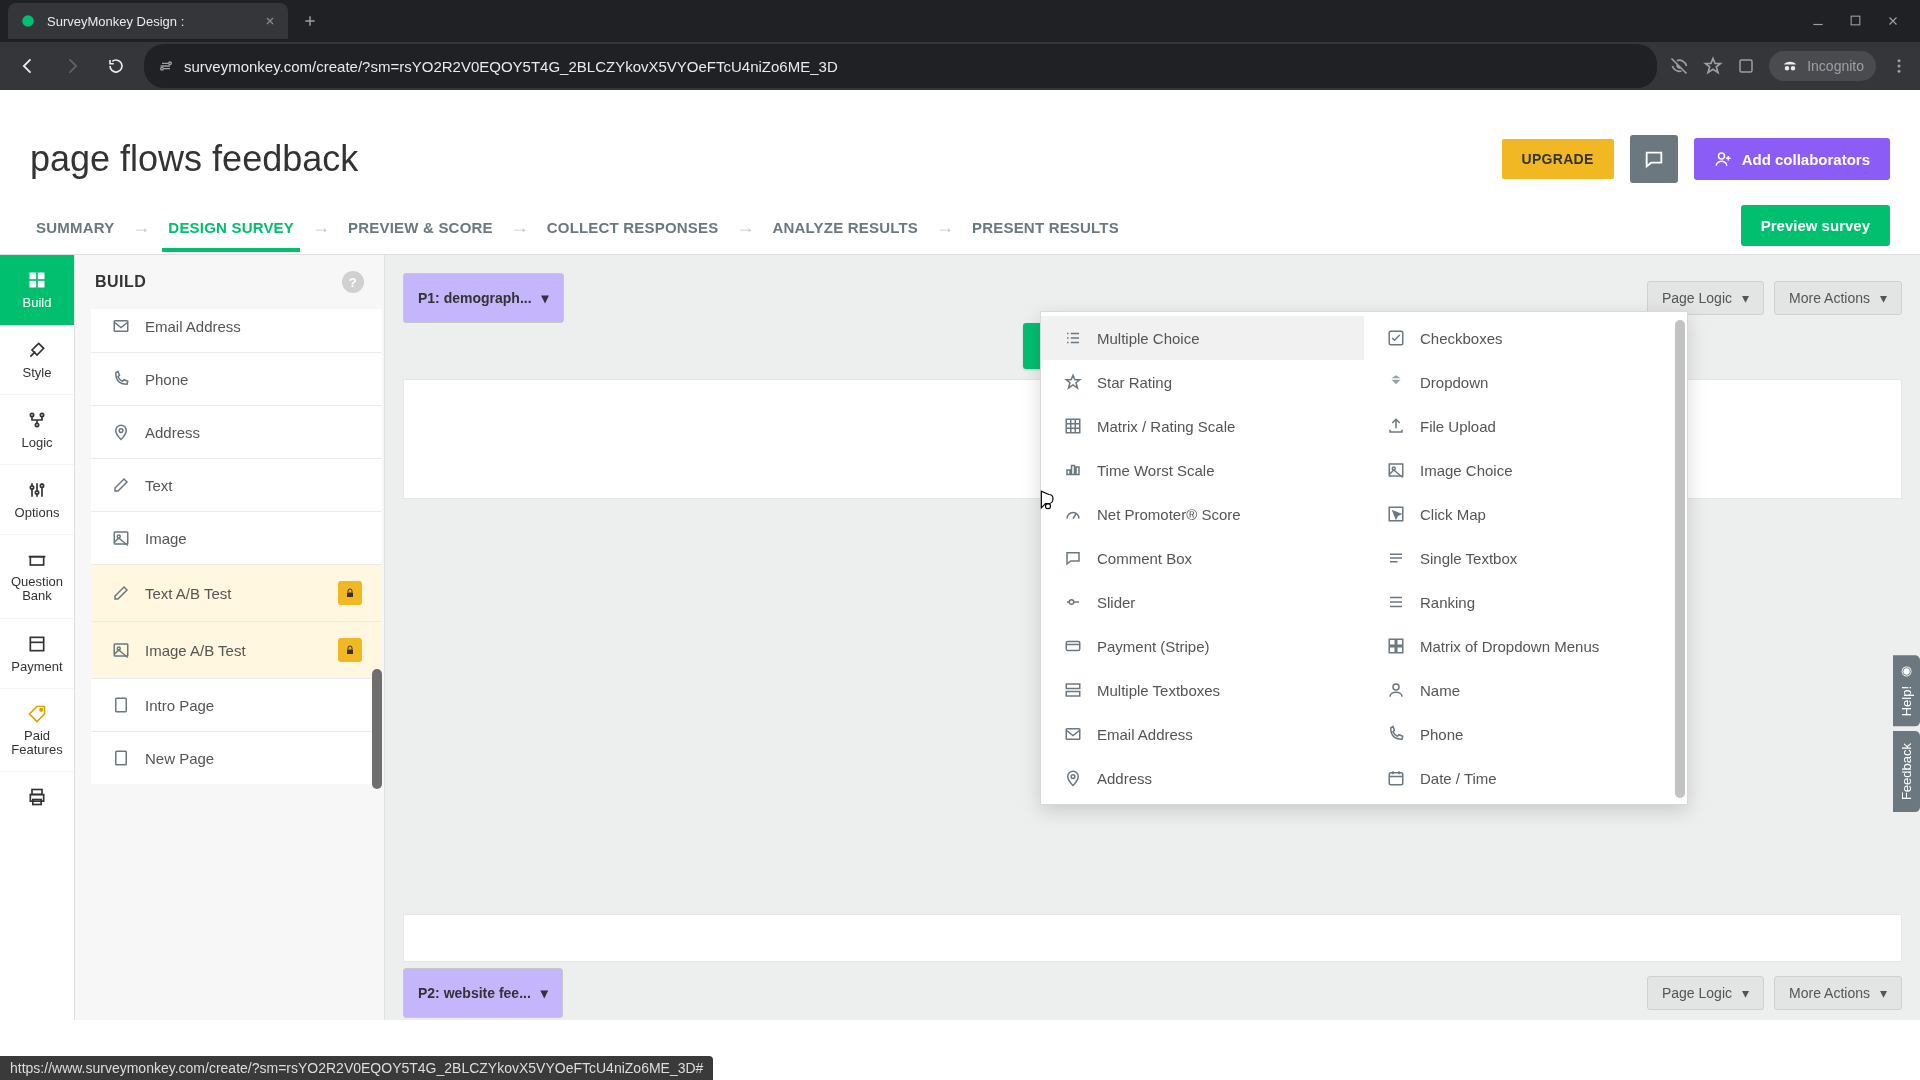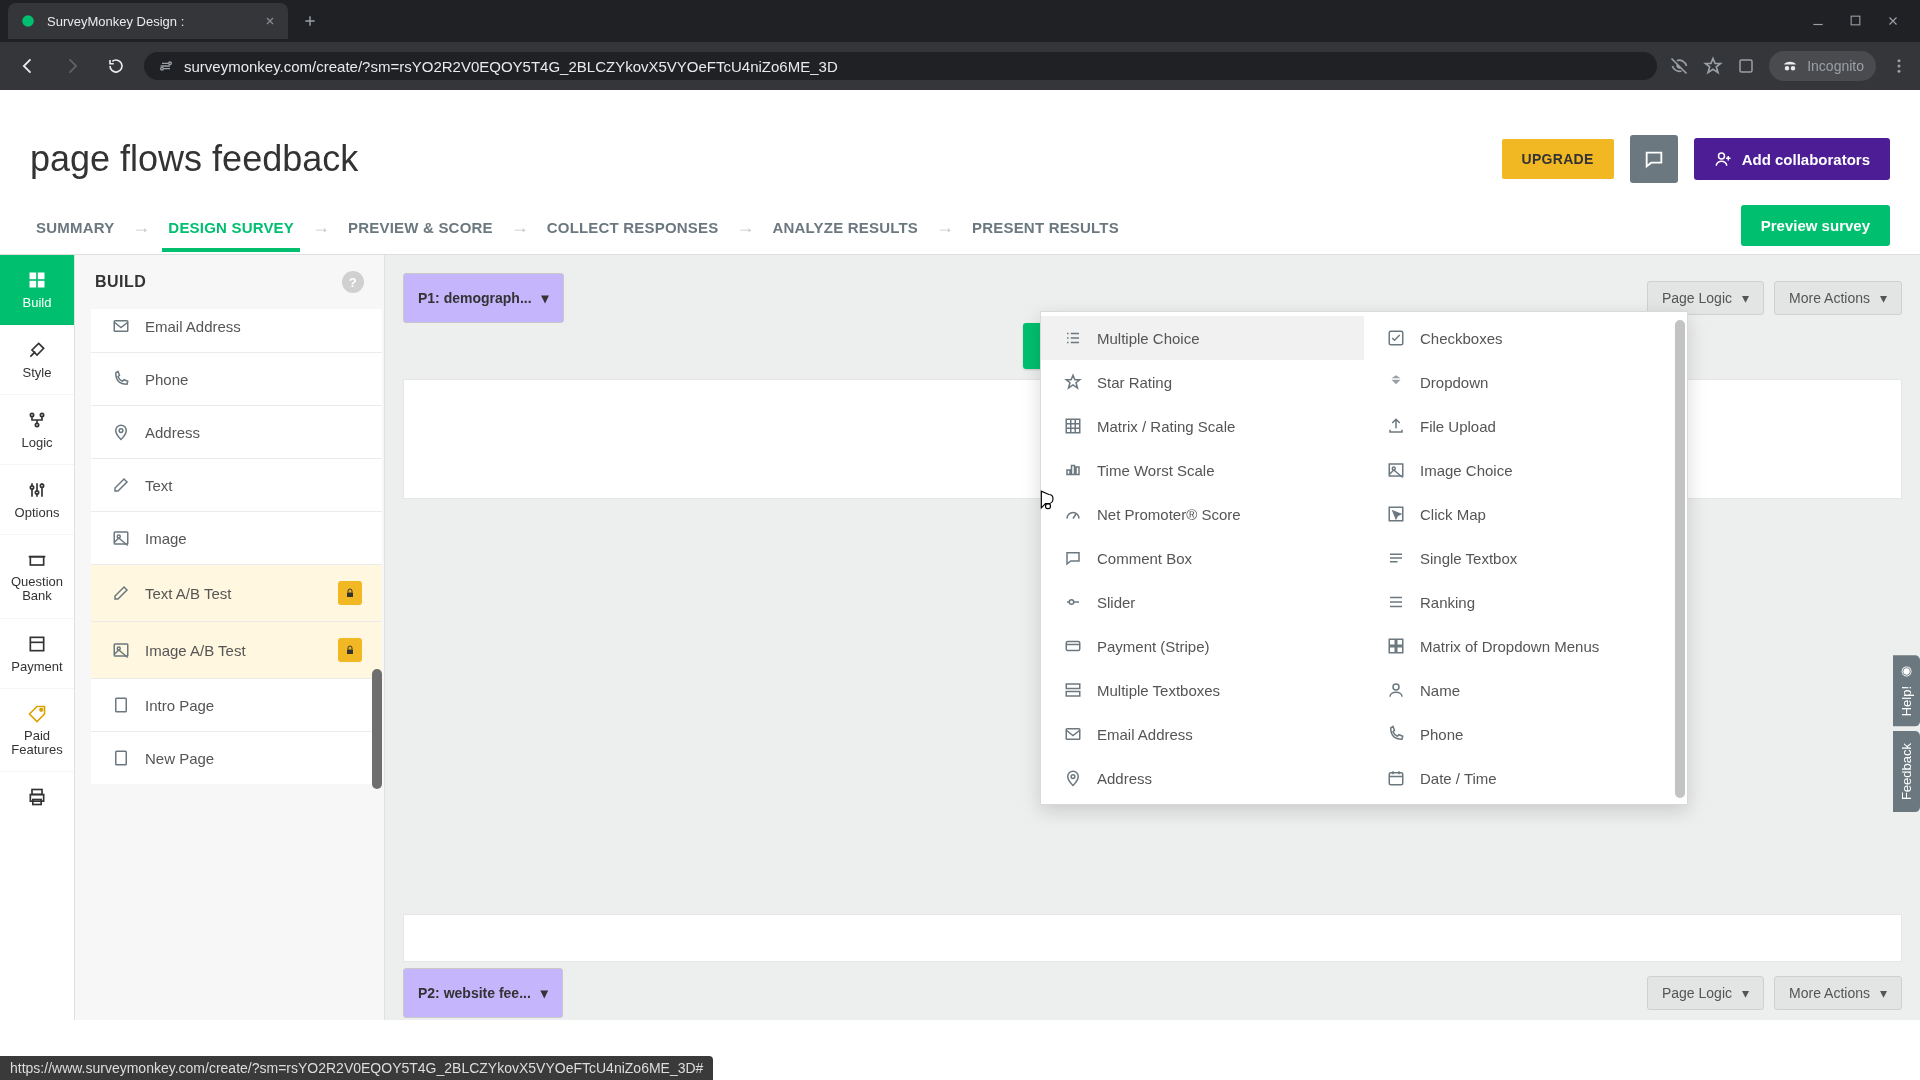--- a/index.html
+++ b/index.html
@@ -8,33 +8,33 @@
 
 .browser-chrome { background: #202124; color: #e8eaed; }
 .tab-bar { display: flex; align-items: center; height: 42px; padding: 0 8px; }
 .tab { display: flex; align-items: center; background: #35363a; border-radius: 8px 8px 0 0; padding: 0 12px; height: 36px; width: 280px; gap: 11px; font-size: 13px; color: #e8eaed; }
 .tab-favicon { width: 16px; height: 16px; display:inline-flex; align-items:center; justify-content:center; }
 .tab-close { margin-left: auto; opacity: .8; }
 .new-tab { width: 28px; height: 28px; display:flex; align-items:center; justify-content:center; margin-left:8px; color:#9aa0a6; border-radius:50%; }
 .window-controls { margin-left:auto; display:flex; gap:24px; color:#9aa0a6; padding-right:12px; }
 .nav-bar { display:flex; align-items:center; height:48px; padding: 0 12px; gap: 12px; background:#35363a; }
 .nav-btn { width:32px; height:32px; display:flex; align-items:center; justify-content:center; color:#9aa0a6; border-radius:50%; }
-.omnibox { flex:1; background:#202124; border-radius:20px; height:28px; display:flex; align-items:center; padding:0 14px; color:#e8eaed; font-size:15px; gap:10px; }
+.omnibox { flex:1; background:#202124; border-radius:20px; height:44px; display:flex; align-items:center; padding:0 14px; color:#e8eaed; font-size:15px; gap:10px; }
 .nav-right { display:flex; align-items:center; gap:14px; color:#9aa0a6; }
 .incognito-badge { display:flex; align-items:center; gap:8px; background:#4a4b4f; padding:6px 12px; border-radius:18px; font-size:14px; }
 
 
 .viewport { position:absolute; top:90px; left:0; right:0; bottom:0; background:#fff; }
 .top-strip { height:35px; background:#fff; }
 .header { display:flex; align-items:center; padding: 10px 30px 22px; gap:16px; }
 .survey-title { font-size:36px; font-weight:400; color:#333; }
 .header-right { margin-left:auto; display:flex; align-items:center; gap:16px; }
 .btn-upgrade { background:#f2b824; color:#333; font-weight:700; font-size:14px; padding:12px 20px; border-radius:2px; letter-spacing:.3px; }
 .btn-icon-square { width:48px; height:48px; background:#6b787f; color:#fff; border-radius:3px; display:flex; align-items:center; justify-content:center; }
-.btn-collab { background:#4c1d95; color:#fff; font-weight:700; font-size:15px; padding:12px 20px; border-radius:3px; display:flex; align-items:center; gap:10px; }
+.btn-collab { background:#8b5cf6; color:#fff; font-weight:700; font-size:15px; padding:12px 20px; border-radius:3px; display:flex; align-items:center; gap:10px; }
 
 
 .pipeline { display:flex; align-items:center; padding: 0 30px; border-bottom:1px solid #e0e0e0; gap:6px; }
 .pipe-item { font-size:15px; font-weight:700; color:#6b787f; padding:12px 6px 16px; letter-spacing:.2px; }
 .pipe-item.active { color:#00bf6f; border-bottom:4px solid #00bf6f; padding-bottom:12px; }
 .pipe-arrow { color:#c7c7c7; font-size:18px; margin:0 6px 4px; }
 .preview-btn { margin-left:auto; background:#00bf6f; color:#fff; font-weight:700; padding:12px 20px; border-radius:3px; font-size:15px; margin-bottom:8px; }
 
 
 .main { display:flex; height: calc(100% - 225px); background:#edeeee; position:relative; }

